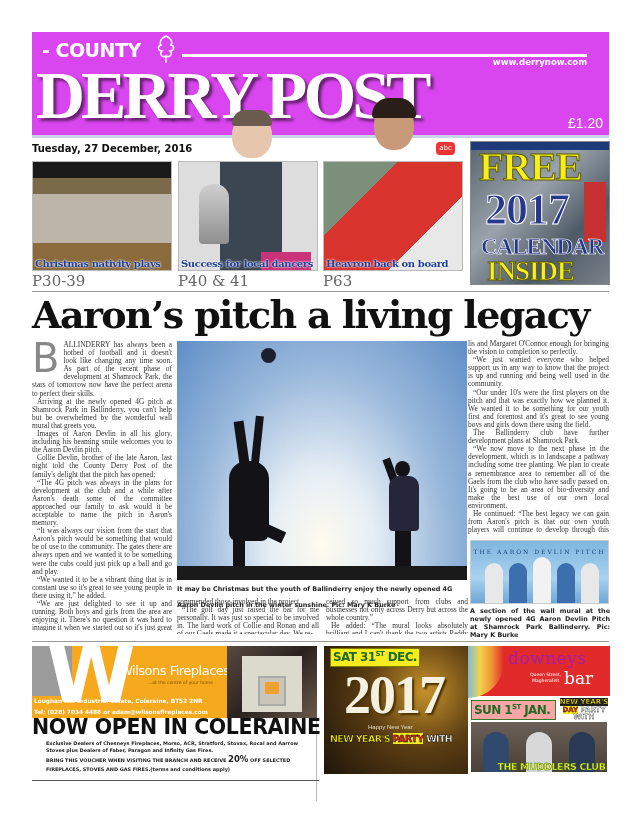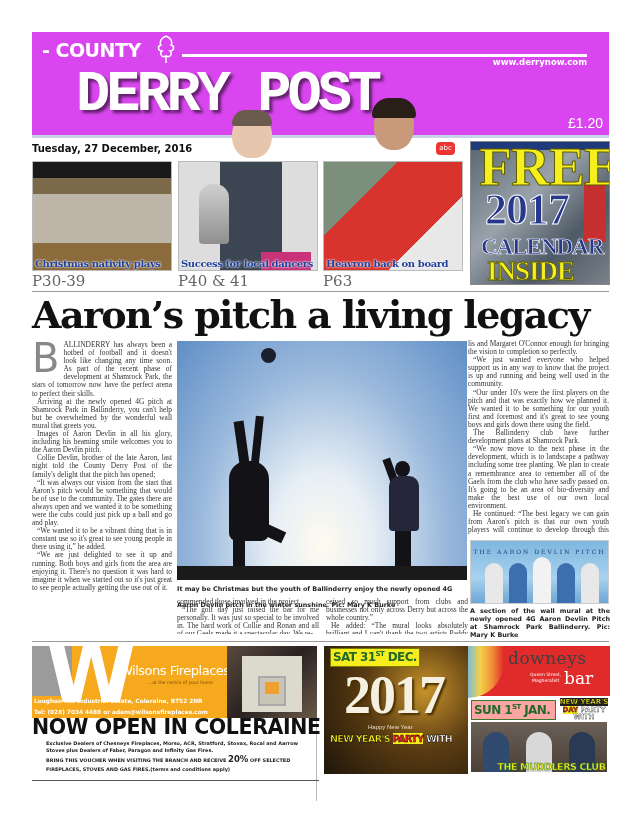--- a/index.html
+++ b/index.html
@@ -5,21 +5,21 @@
   * { box-sizing: border-box; margin: 0; padding: 0; }
   html, body { width: 640px; height: 813px; background: #ffffff; overflow: hidden; }
   body { position: relative; font-family: "DejaVu Serif", serif; color: #222; }
 
   
   .masthead { position: absolute; left: 32px; top: 32px; width: 577px; height: 103px; background: #d946ef; overflow: hidden; }
   .mast-county { position: absolute; left: 10px; top: 7px; color: #fff; font-family: "DejaVu Sans", sans-serif; font-weight: bold; font-size: 19px; letter-spacing: -0.5px; }
   .mast-leaf { position: absolute; left: 123px; top: 2px; width: 22px; height: 30px; }
   .mast-line { position: absolute; left: 150px; right: 22px; top: 22px; height: 3px; background: #fff; }
   .mast-url { position: absolute; right: 22px; top: 6px; color: #fff; font-family: "DejaVu Sans", sans-serif; font-weight: bold; font-size: 8.5px; margin-top: 19px; }
-  .mast-title { position: absolute; left: 4px; top: 20px; color: #fff; font-family: Liberation Mono, monospace; font-weight: bold; font-size: 57px; letter-spacing: -4px; line-height: 86px; text-shadow: 3px 3px 3px rgba(0,0,0,0.55); white-space: nowrap; margin-left: 40px; }
+  .mast-title { position: absolute; left: 4px; top: 20px; color: #fff; font-family: Liberation Serif, serif; font-weight: bold; font-size: 68px; letter-spacing: -4px; line-height: 86px; text-shadow: 3px 3px 3px rgba(0,0,0,0.55); white-space: nowrap; }
   .mast-price { position: absolute; right: 6px; bottom: 4px; color: #fff; font-family: "Liberation Sans", sans-serif; font-size: 14px; }
   .mast-border { position: absolute; left: 32px; top: 135px; width: 577px; height: 3px; background: #c7d3e8; }
 
   
   .boy-head { position: absolute; left: 232px; top: 112px; width: 40px; height: 46px; border-radius: 50% 50% 45% 45%; background: #e6c7ae; z-index: 3; }
   .boy-hair { position: absolute; left: 232px; top: 110px; width: 40px; height: 16px; border-radius: 20px 20px 4px 4px; background: #6b5a4e; z-index: 4; }
   .player-head { position: absolute; left: 374px; top: 100px; width: 40px; height: 50px; border-radius: 50% 50% 45% 45%; background: #c99a7a; z-index: 3; }
   .player-hair { position: absolute; left: 372px; top: 98px; width: 44px; height: 20px; border-radius: 22px 22px 4px 4px; background: #2a1e19; z-index: 4; }
 
   .dateline { position: absolute; left: 32px; top: 143px; font-family: "DejaVu Sans", sans-serif; font-weight: bold; font-size: 10px; color: #111; }
@@ -31,21 +31,21 @@
   .teaser-2 { left: 178px; background: linear-gradient(90deg, #ddd 0 30%, #3c4652 30% 75%, #ddd 75%); }
   .teaser-3 { left: 323px; background: linear-gradient(135deg, #7b8f7b 0 30%, #d9332e 30% 70%, #e8e8e8 70%); }
   .teaser-cap { position: absolute; left: 2px; bottom: 1px; font-family: "DejaVu Serif", serif; font-weight: bold; font-size: 10px; color: #1e3f9a; text-shadow: 0 0 2px #fff, 0 0 2px #fff; white-space: nowrap; letter-spacing: -0.4px; }
   .teaser-page { position: absolute; top: 272px; font-family: "DejaVu Serif", serif; font-size: 15px; color: #666; }
   .cup { position: absolute; left: 20px; top: 22px; width: 30px; height: 60px; background: linear-gradient(#cfcfcf, #8f8f8f); border-radius: 14px 14px 4px 4px; }
   .ribbon { position: absolute; left: 82px; top: 90px; width: 50px; height: 18px; background: #c8337a; }
 
   .calendar { position: absolute; left: 470px; top: 141px; width: 140px; height: 144px; background: linear-gradient(135deg, #58646e, #9aa3ab 40%, #4e5a66 70%, #7a828a); overflow: hidden; border: 1px solid #888; }
   .cal-top { position: absolute; left: 0; top: 0; width: 100%; height: 8px; background: #1f3a7a; }
   .cal-red { position: absolute; right: 3px; top: 40px; width: 22px; height: 60px; background: #c73030; }
-  .cal-free { position: absolute; left: 8px; top: 4px; font-family: "Liberation Serif", serif; font-weight: bold; font-size: 54px; color: #f6ef1e; line-height: 42px; letter-spacing: -1px; -webkit-text-stroke: 1px #5a5a00; }
+  .cal-free { position: absolute; left: 8px; top: 4px; font-family: "Liberation Serif", serif; font-weight: bold; font-size: 40px; color: #f6ef1e; line-height: 42px; letter-spacing: -1px; -webkit-text-stroke: 1px #5a5a00; }
   .cal-year { position: absolute; left: 14px; top: 46px; font-family: "Liberation Serif", serif; font-weight: bold; font-size: 44px; color: #27378c; line-height: 44px; -webkit-text-stroke: 1px #fff; letter-spacing: -1px; }
   .cal-calendar { position: absolute; left: 10px; top: 92px; font-family: "Liberation Serif", serif; font-weight: bold; font-size: 23px; color: #27378c; -webkit-text-stroke: 0.6px #fff; letter-spacing: -1px; }
   .cal-inside { position: absolute; left: 16px; top: 114px; font-family: "Liberation Serif", serif; font-weight: bold; font-size: 27px; color: #f6ef1e; -webkit-text-stroke: 0.8px #5a5a00; letter-spacing: -1px; line-height: 30px; }
 
   .rule-1 { position: absolute; left: 32px; top: 291px; width: 577px; height: 1px; background: #999; }
 
   
   .headline { position: absolute; left: 32px; top: 291px; width: 577px; font-family: "DejaVu Serif", serif; font-weight: bold; font-size: 38px; letter-spacing: -1.6px; color: #111; white-space: nowrap; line-height: 48px; }
 
   
@@ -101,21 +101,21 @@
   .sat-party { position: absolute; left: 6px; top: 87px; font-family: "DejaVu Sans", sans-serif; font-weight: bold; font-size: 9.5px; color: #f7ec1e; letter-spacing: -0.6px; -webkit-text-stroke: 0.4px #000; white-space: nowrap; }
   .sat-party .red { color: #e0232a; background: #f7ec1e; }
   .sat-party .white { color: #fff; }
   .sat-dj { position: absolute; left: 6px; top: 99px; font-family: "DejaVu Sans", sans-serif; font-weight: bold; font-size: 16px; color: #f7ec1e; letter-spacing: -0.8px; -webkit-text-stroke: 0.6px #1f6a27; white-space: nowrap; }
   .sat-dj .white { color: #fff; }
   .sat-dj .green { color: #48b548; }
 
   .ad-downeys { position: absolute; left: 468px; top: 646px; width: 142px; height: 128px; background: #ffffff; overflow: hidden; }
   .dow-red { position: absolute; left: 12px; top: 0; width: 130px; height: 50px; background: #e12a2a; }
   .dow-rainbow { position: absolute; left: 0; top: 0; width: 36px; height: 52px; background: linear-gradient(90deg, #7bbcd9, #f3d24a, #f19138, #e12a2a); border-radius: 0 0 40px 0; }
-  .dow-name { position: absolute; left: 40px; top: 2px; font-family: "DejaVu Serif", serif; font-size: 17px; color: #404040; letter-spacing: 0.5px; }
+  .dow-name { position: absolute; left: 40px; top: 2px; font-family: "DejaVu Serif", serif; font-size: 17px; color: #a21caf; letter-spacing: 0.5px; }
   .dow-bar { position: absolute; left: 96px; top: 22px; font-family: "DejaVu Serif", serif; font-size: 17px; color: #fff; }
   .dow-addr { position: absolute; left: 62px; top: 26px; font-family: "DejaVu Sans", sans-serif; font-size: 4.5px; color: #fff; text-align: center; line-height: 6px; }
   .dow-sun { position: absolute; left: 3px; top: 54px; width: 85px; height: 20px; background: #fca5a5; border: 1px solid #3a7a2a; }
   .dow-sun-t { position: absolute; left: 2px; top: 2px; font-family: "DejaVu Sans", sans-serif; font-weight: bold; font-size: 12px; color: #1f6a27; white-space: nowrap; letter-spacing: -0.6px; }
   .dow-sun-t sup { font-size: 7px; }
   .dow-ny { position: absolute; left: 90px; top: 53px; width: 52px; font-family: "DejaVu Sans", sans-serif; font-weight: bold; font-size: 7px; line-height: 7.6px; color: #fff; text-align: center; -webkit-text-stroke: 0.3px #000; }
   .dow-ny .y { color: #f7ec1e; background: #222; }
   .dow-ny .r { color: #e12a2a; background: #f7ec1e; }
   .dow-photo { position: absolute; left: 3px; top: 76px; width: 136px; height: 50px; background: linear-gradient(#6a6058, #4a4038); }
   .dow-man { position: absolute; bottom: 0; width: 26px; height: 40px; border-radius: 13px 13px 0 0; }
@@ -173,20 +173,21 @@
 <div class="rule-1"></div>
 
 <div class="headline">Aaron’s pitch a living legacy</div>
 
 <div class="col col-1">
   <span class="dropcap">B</span>
   <p class="first">ALLINDERRY has always been a hotbed of football and it doesn't look like changing any time soon. As part of the recent phase of development at Shamrock Park, the stars of tomorrow now have the perfect arena to perfect their skills.</p>
   <p>Arriving at the newly opened 4G pitch at Shamrock Park in Ballinderry, you can't help but be overwhelmed by the wonderful wall mural that greets you.</p>
   <p>Images of Aaron Devlin in all his glory, including his beaming smile welcomes you to the Aaron Devlin pitch.</p>
   <p>Collie Devlin, brother of the late Aaron, last night told the County Derry Post of the family's delight that the pitch has opened;</p>
+  <p>“The 4G pitch was always in the plans for development at the club and a while after Aaron's death some of the committee approached our family to ask would it be acceptable to name the pitch in Aaron's memory.</p>
   <p>“It was always our vision from the start that Aaron's pitch would be something that would be of use to the community. The gates there are always open and we wanted it to be something were the cubs could just pick up a ball and go and play.</p>
   <p>“We wanted it to be a vibrant thing that is in constant use so it's great to see young people in there using it,” he added.</p>
   <p>“We are just delighted to see it up and running. Both boys and girls from the area are enjoying it. There's no question it was hard to imagine it when we started out so it's just great to see people actually getting the use out of it.</p>
 
 </div>
 
 <div class="photo-main">
   <div class="ball"></div>
   <div class="silh" style="left:60px;top:80px;width:10px;height:50px;transform:rotate(-8deg);"></div>
   <div class="silh" style="left:76px;top:75px;width:8px;height:55px;transform:rotate(6deg);"></div>

